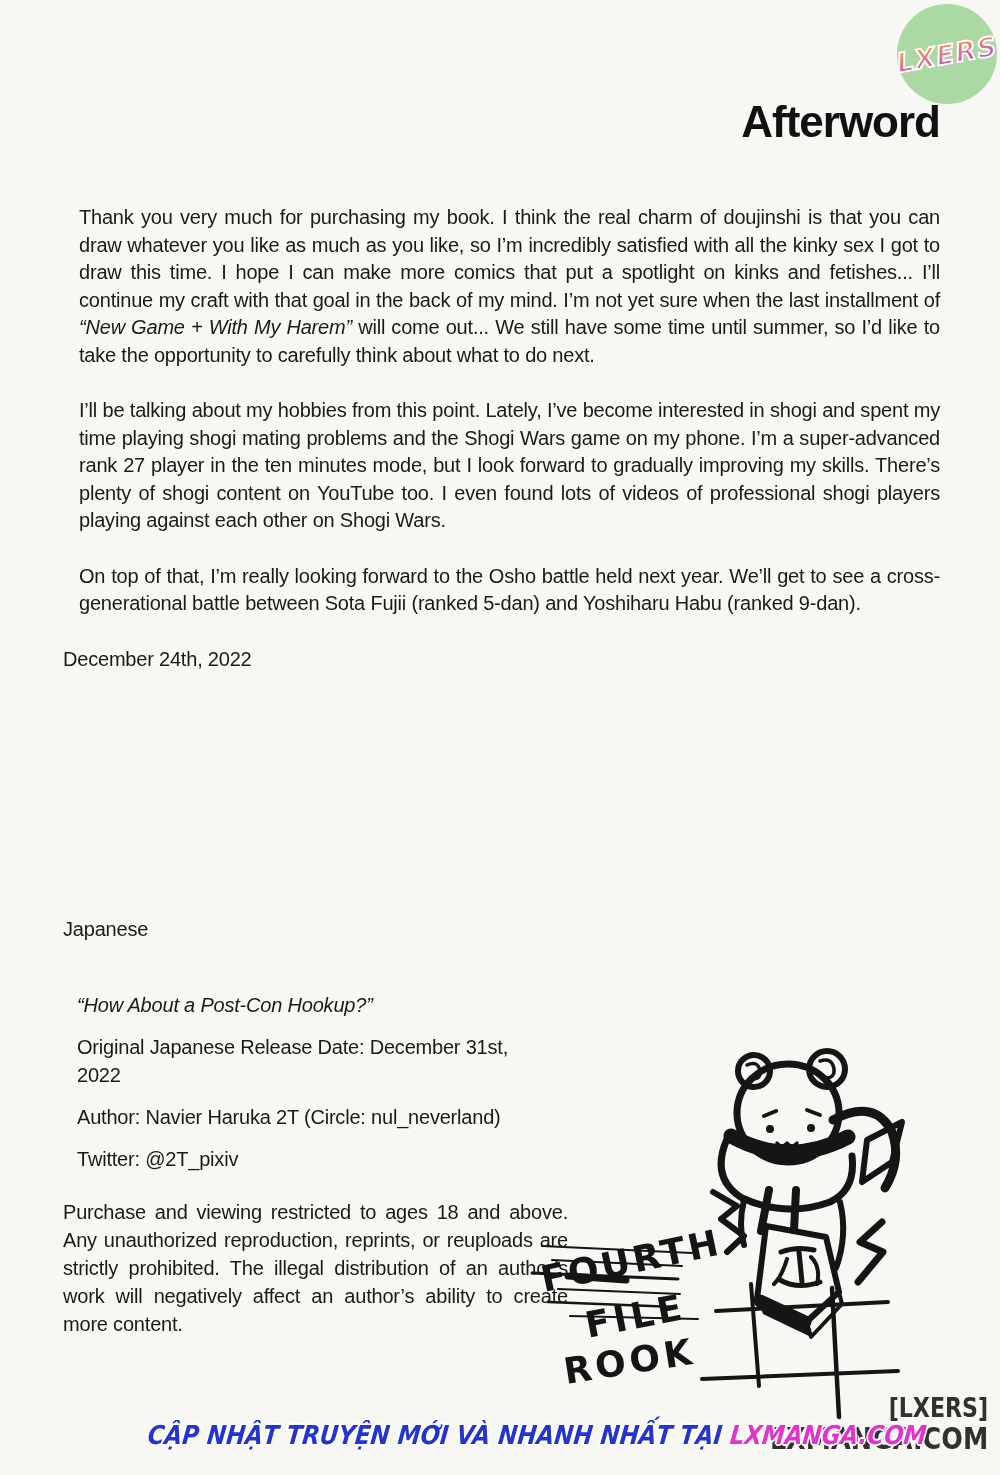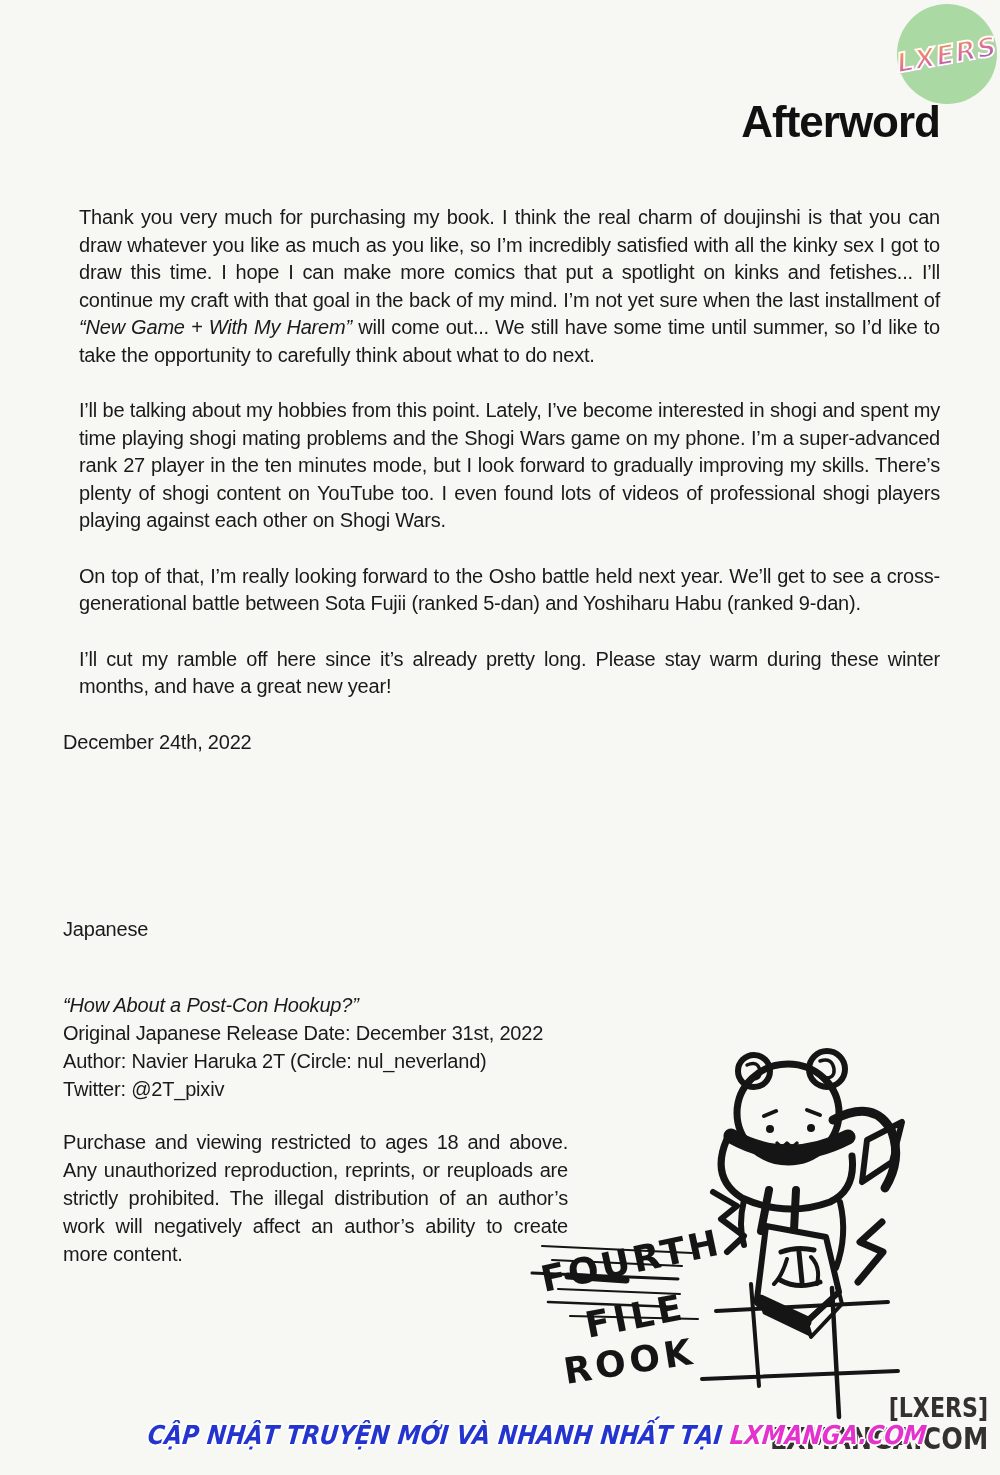--- a/index.html
+++ b/index.html
@@ -46,21 +46,21 @@
   .para.last{margin-bottom:28px;}
   .em-title{font-style:italic;}
   .sig{line-height:27.5px;}
 
   
   .colophon-col{
     position:absolute;left:63px;top:915px;width:505px;
     font-size:20px;line-height:28px;letter-spacing:-0.2px;
   }
   .colophon-heading{margin:0 0 48px 0;}
-  .colophon-line{margin:0;}
+  .colophon-line{margin:14px;}
   .notice{margin:25px 0 0 0;text-align:justify;}
 
   
   .illustration{position:absolute;left:530px;top:1040px;width:470px;height:380px;}
   .ink{stroke:#151515;fill:none;stroke-linecap:round;stroke-linejoin:round;}
   .caption{
     font-family:"DejaVu Sans", sans-serif;font-weight:700;fill:#151515;
   }
 
   
@@ -93,21 +93,20 @@
 
   <div class="main-col">
     <h1 class="title">Afterword</h1>
 
     <p class="para"><span>Thank you very much for purchasing my book. I think the real charm of doujinshi is that you can draw whatever you like as much as you like, so I’m incredibly satisfied with all the kinky sex I got to draw this time. I hope I can make more comics that put a spotlight on kinks and fetishes... I’ll continue my craft with that goal in the back of my mind. I’m not yet sure when the last installment of </span><span class="em-title">“New Game + With My Harem”</span><span> will come out... We still have some time until summer, so I’d like to take the opportunity to carefully think about what to do next.</span></p>
 
     <p class="para">I’ll be talking about my hobbies from this point. Lately, I’ve become interested in shogi and spent my time playing shogi mating problems and the Shogi Wars game on my phone. I’m a super-advanced rank 27 player in the ten minutes mode, but I look forward to gradually improving my skills. There’s plenty of shogi content on YouTube too. I even found lots of videos of professional shogi players playing against each other on Shogi Wars.</p>
 
     <p class="para">On top of that, I’m really looking forward to the Osho battle held next year. We’ll get to see a cross-generational battle between Sota Fujii (ranked 5-dan) and Yoshiharu Habu (ranked 9-dan).</p>
 
-    <p class="para last">I’ll cut my ramble off here since it’s already pretty long. Please stay warm during these winter months, and have a great new year!</p>
 
     <div class="sig">December 24th, 2022</div>
   </div>
 
   <div class="colophon-col">
     <p class="colophon-heading">Japanese</p>
     <p class="colophon-line em-title">“How About a Post-Con Hookup?”</p>
     <p class="colophon-line">Original Japanese Release Date: December 31st, 2022</p>
     <p class="colophon-line">Author: Navier Haruka 2T (Circle: nul_neverland)</p>
     <p class="colophon-line">Twitter: @2T_pixiv</p>

